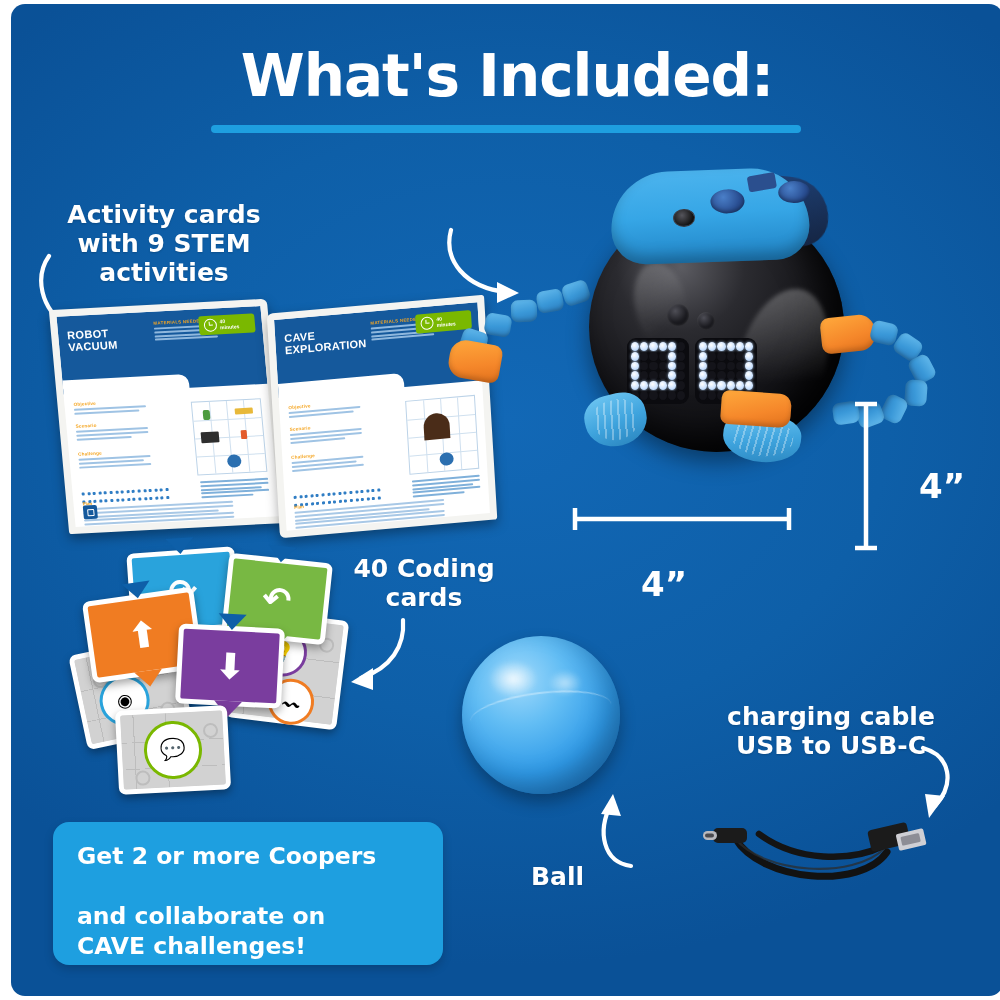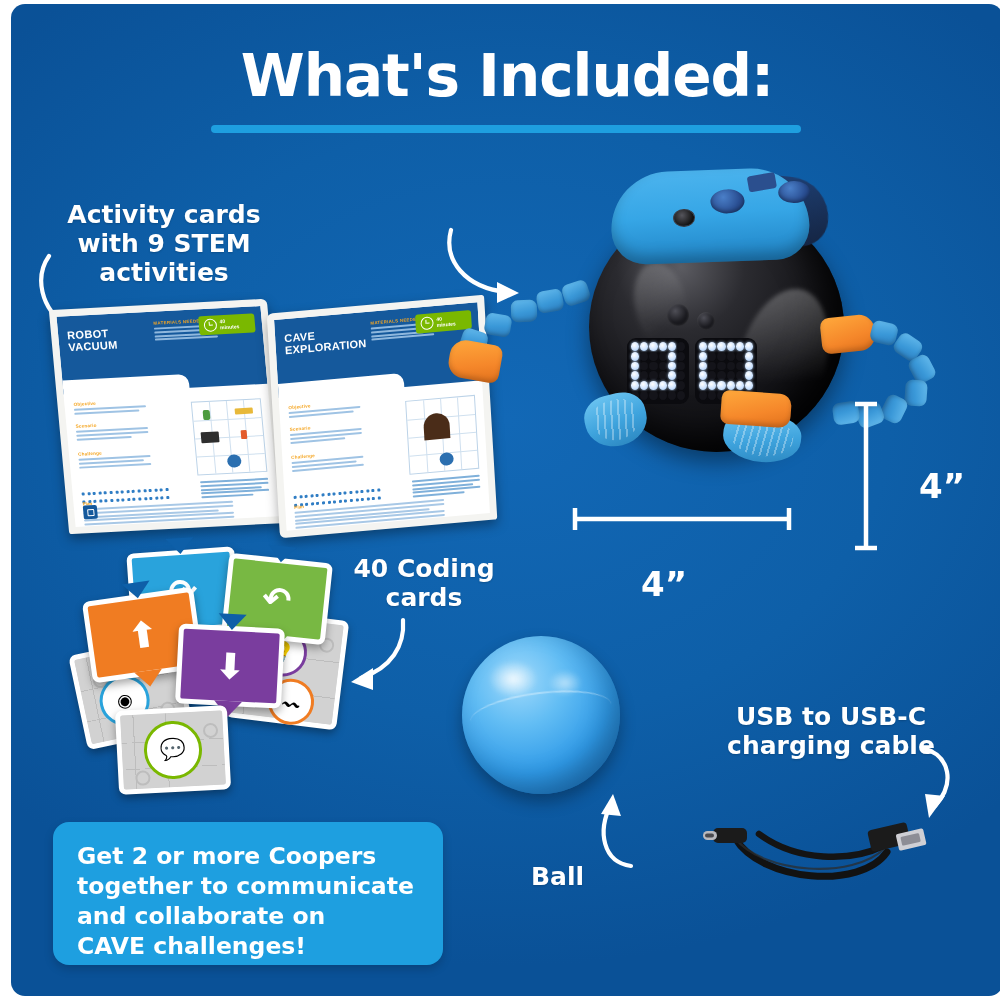--- a/index.html
+++ b/index.html
@@ -626,22 +626,22 @@
       <div id="ball-hi2"></div>
       <div id="ball-seam"></div>
     </div>
     <div class="label" style="left:520px;top:858px;font-size:25px;">Ball</div>
     <svg class="arrow" style="left:576px;top:790px;" width="70" height="80" viewBox="0 0 70 80">
       <path d="M44 72 C 16 68, 10 38, 24 10"></path>
       <polygon points="14,20 26,0 34,22"></polygon>
     </svg>
 
     <div class="label" style="left:710px;top:698px;width:220px;text-align:center;font-size:25px;">
+      <div>charging cable</div>
       <div>USB to USB-C</div>
-      <div>charging cable</div>
     </div>
     <svg class="arrow" style="left:900px;top:740px;" width="70" height="80" viewBox="0 0 70 80">
       <path d="M12 4 C 40 12, 44 40, 24 62"></path>
       <polygon points="34,52 18,74 14,50"></polygon>
     </svg>
 
     <svg id="cable" viewBox="0 0 230 90">
       <path d="M34 34 C 60 78, 160 86, 186 48" fill="none" stroke="#121212" stroke-width="7" stroke-linecap="round"></path>
       <path d="M34 34 C 62 70, 152 76, 184 44" fill="none" stroke="#2c2c2c" stroke-width="2.2" stroke-linecap="round" opacity=".75"></path>
       <path d="M58 30 C 96 58, 150 58, 182 42" fill="none" stroke="#141414" stroke-width="6.5" stroke-linecap="round"></path>
@@ -653,20 +653,20 @@
       <g>
         <rect x="168" y="22" width="40" height="22" rx="4" fill="#1b1b1b" transform="rotate(-13 188 33)"></rect>
         <rect x="196" y="27" width="28" height="17" rx="2" fill="#cfcfd4" transform="rotate(-13 210 35)"></rect>
         <rect x="200" y="31" width="19" height="9" rx="1.5" fill="#8d8d95" transform="rotate(-13 209 35)"></rect>
       </g>
     </svg>
 
     <div id="cta">
       <p>
         <span>Get 2 or more Coopers</span><br>
-        <span>together to communicate</span><br>
+        <br>
         <span>and collaborate on</span><br>
         <span>CAVE challenges!</span>
       </p>
     </div>
 
   </div>
 </div>
 
 </body></html>

